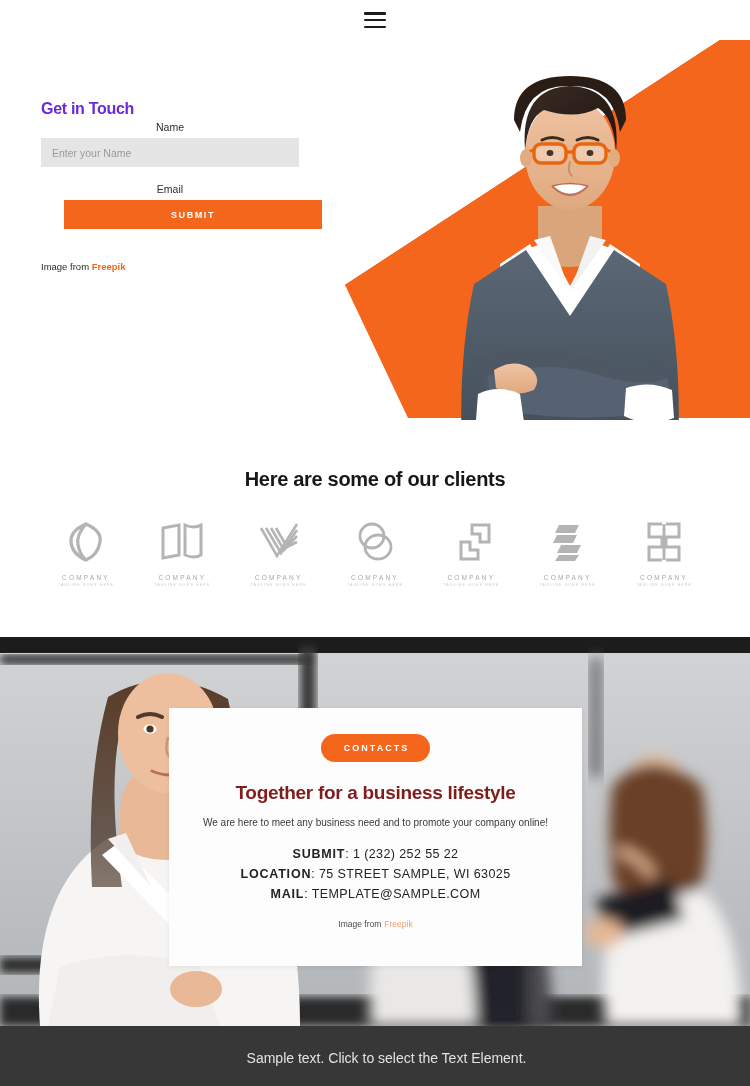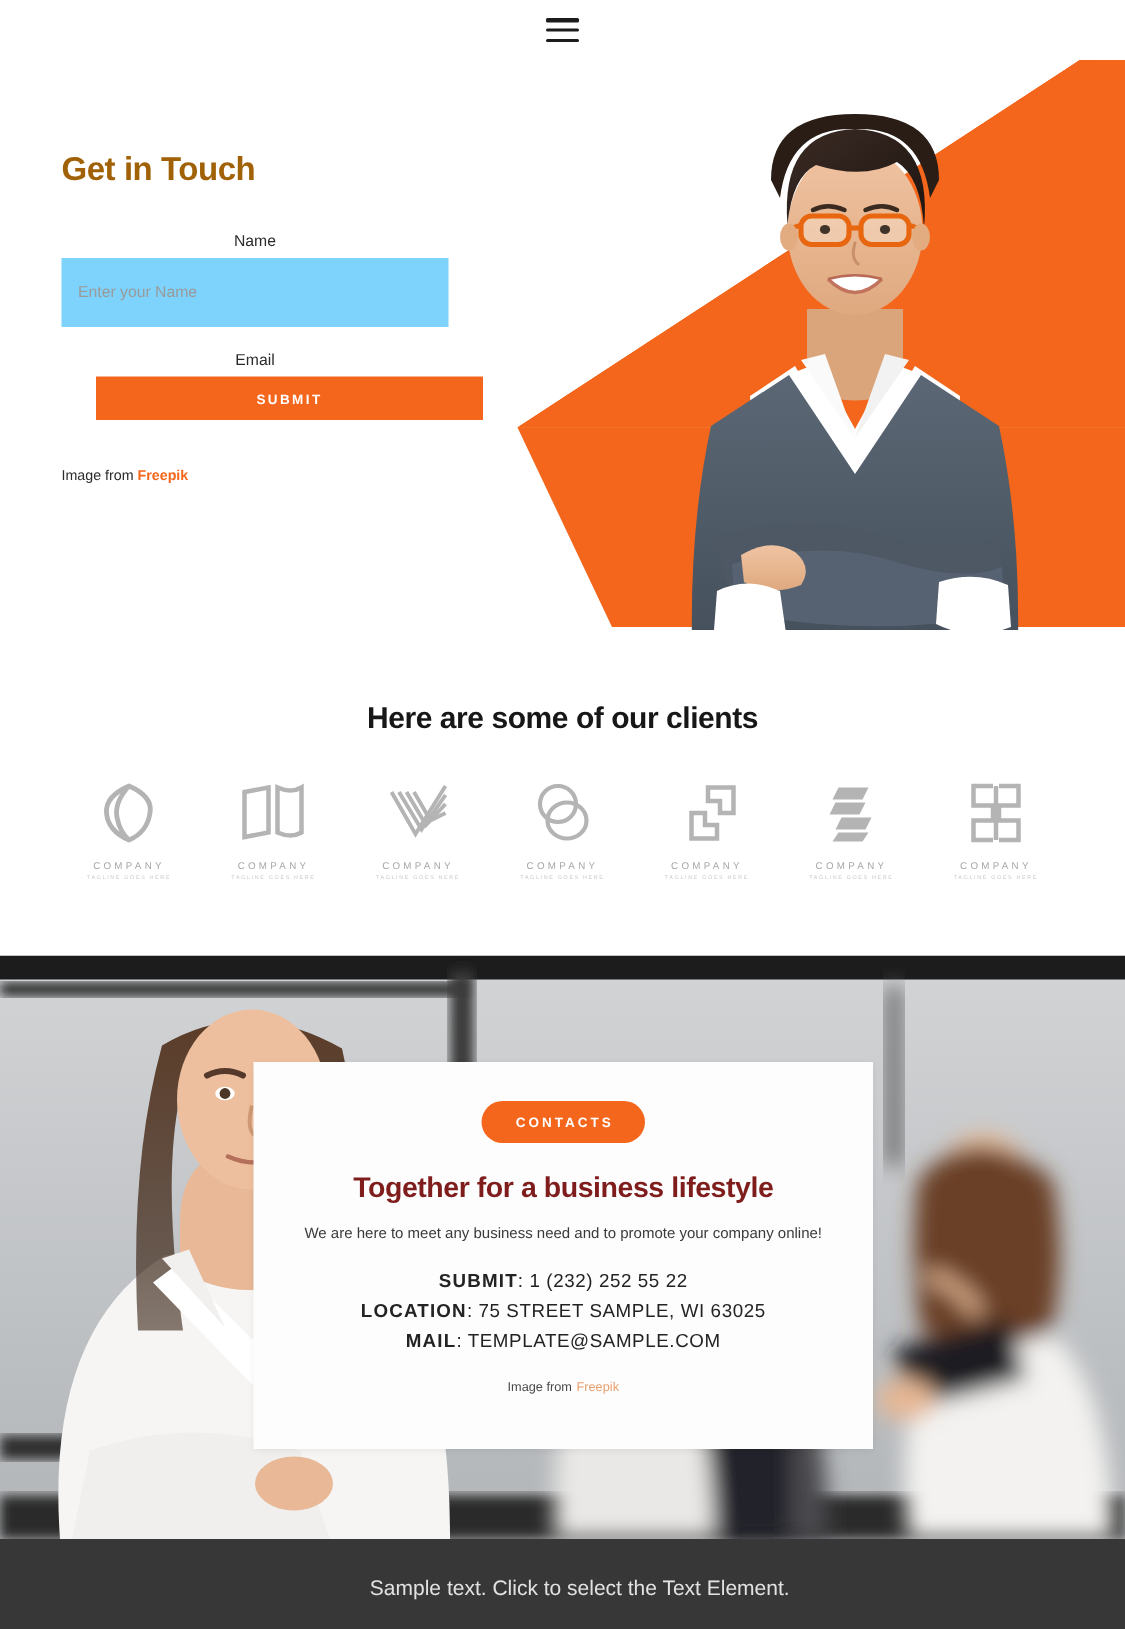--- a/index.html
+++ b/index.html
@@ -55,40 +55,40 @@
 
   .hero-form {
     position: absolute;
     left: 41px;
     top: 60px;
     width: 258px;
     z-index: 5;
   }
 
   .hero-title {
-    font-size: 22px;
+    font-size: 16px;
     font-weight: bold;
-    color: #a16207;
+    color: #6d28d9;
     letter-spacing: -0.3px;
-    margin-bottom: 29px;
+    margin-bottom: 3px;
   }
 
   .field-label {
     font-size: 10.5px;
     color: #2b2b2b;
     margin-bottom: 5px;
     font-weight: normal;
     text-align: center;
   }
 
   .text-input {
     display: block;
     width: 258px;
-    height: 46px;
-    background: #7dd3fc;
+    height: 29px;
+    background: #e5e5e5;
     border: none;
     outline: none;
     padding: 13px 11px;
     font-size: 10.5px;
     color: #6f6f6f;
     font-family: "Liberation Sans", sans-serif;
     margin-bottom: 16px;
   }
   .text-input::placeholder { color: #9a9a9a; }
 

